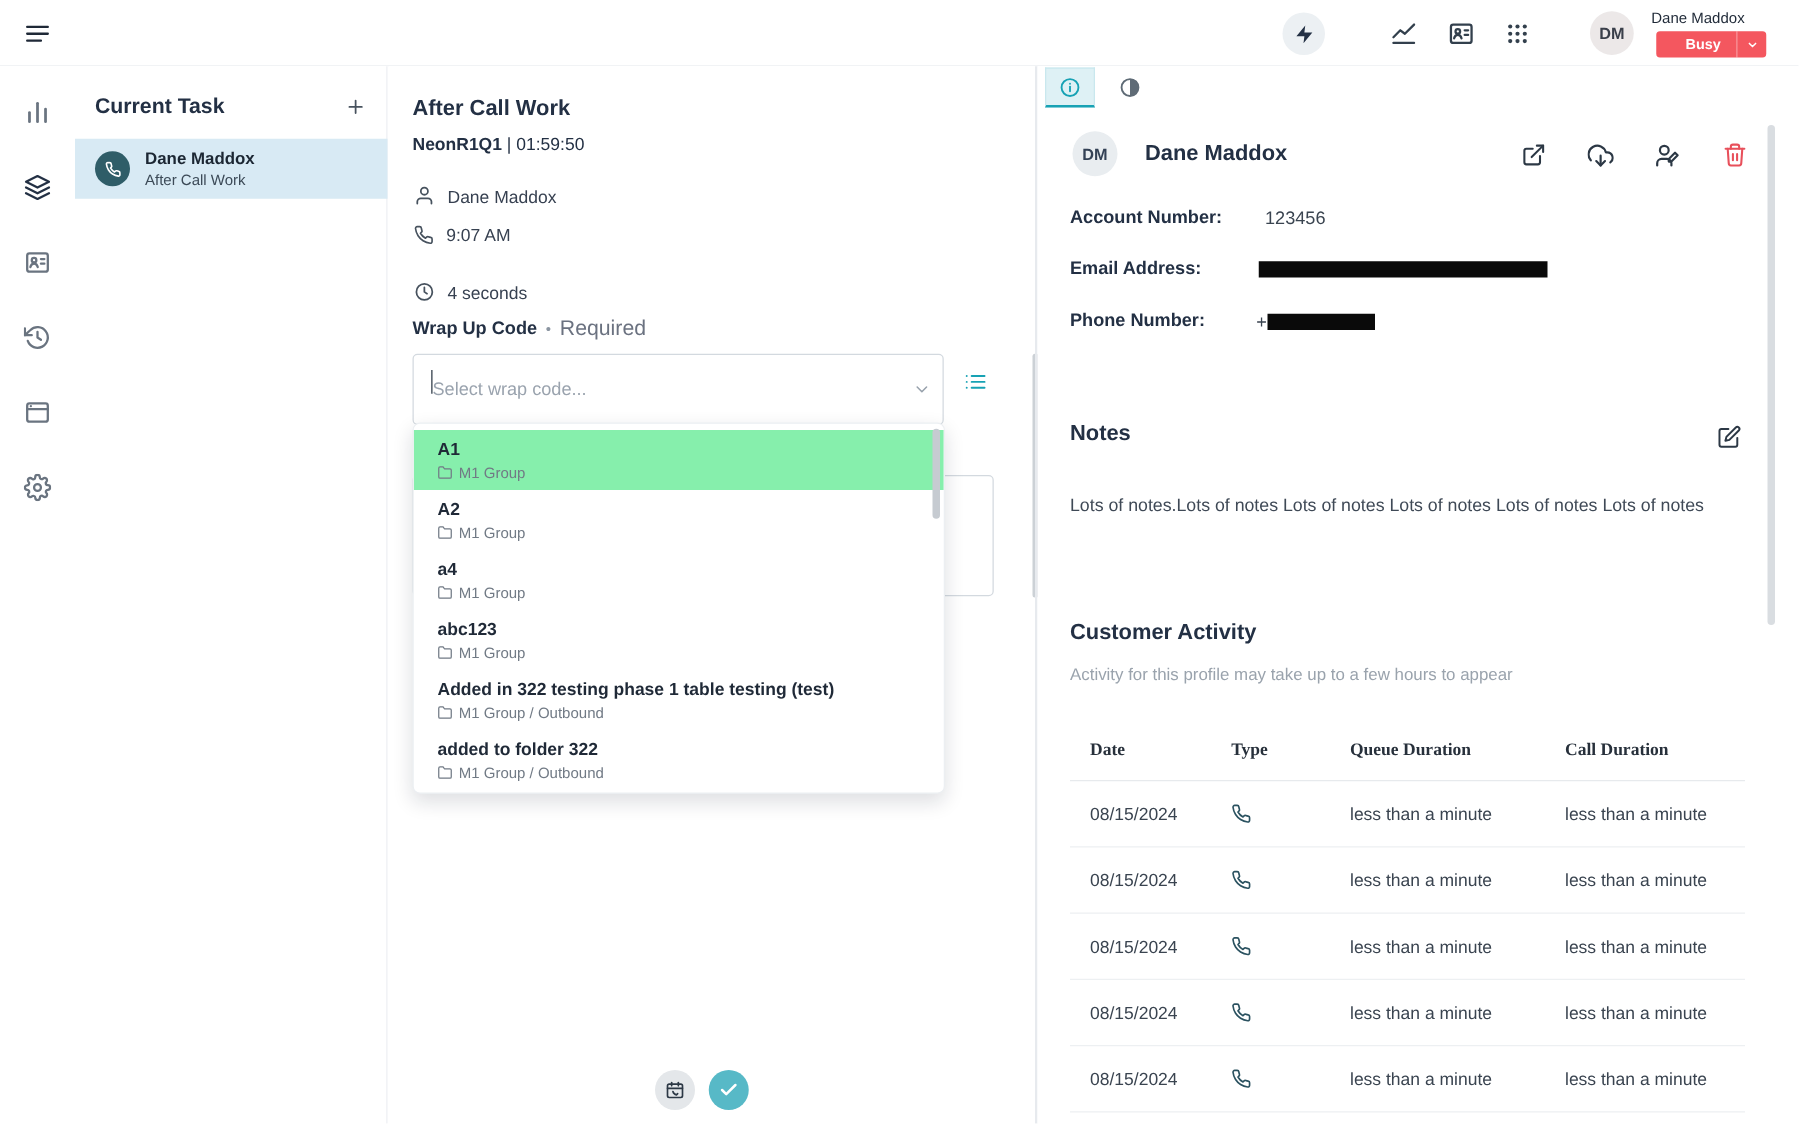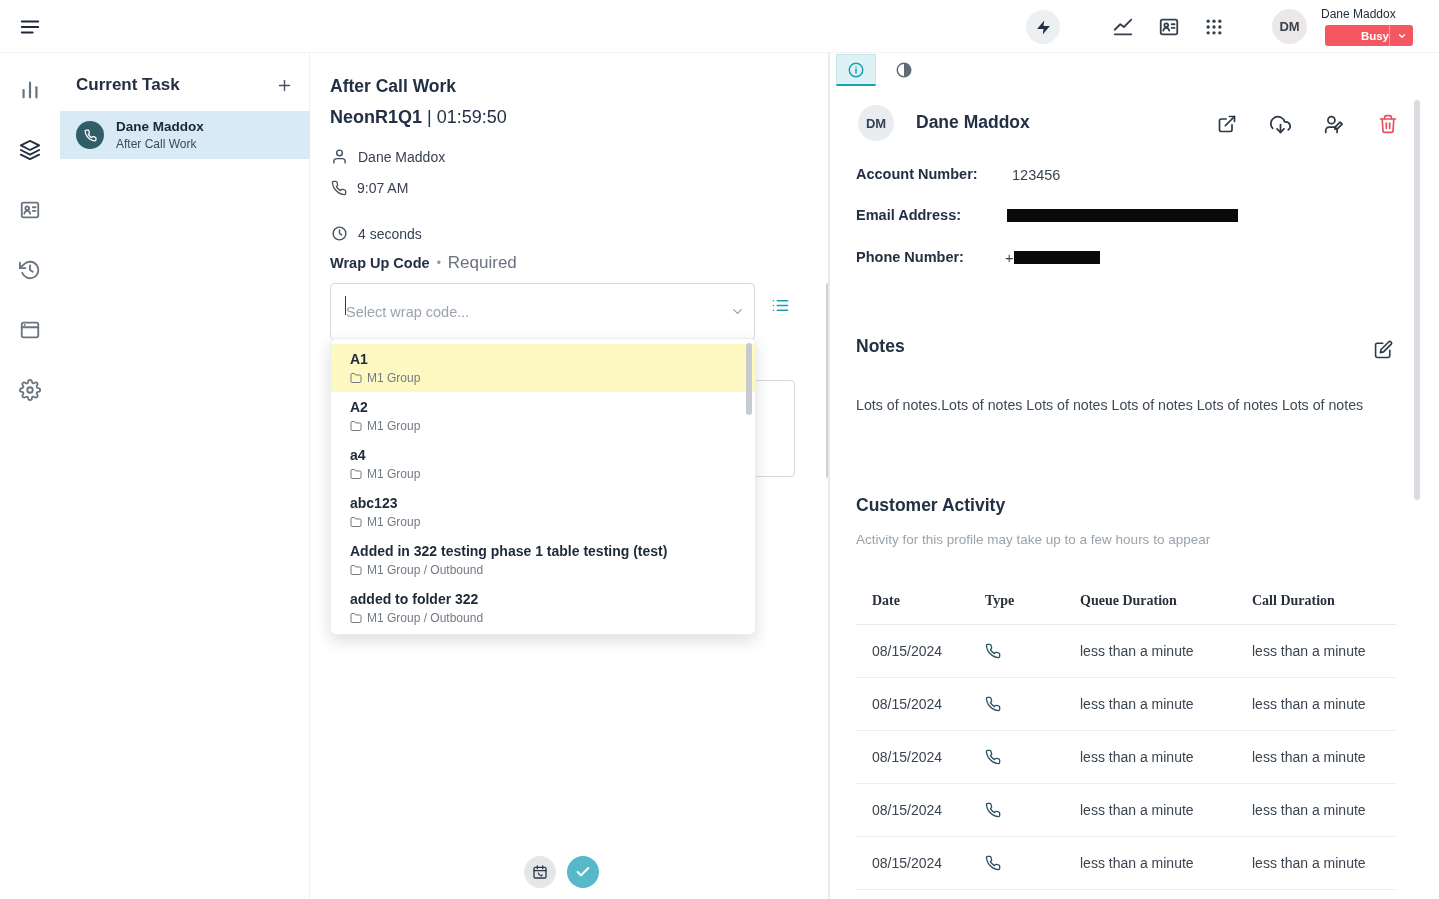--- a/index.html
+++ b/index.html
@@ -21,59 +21,59 @@
 
   
   .topbar{position:absolute;left:0;top:0;width:1439px;height:53px;background:#fff;border-bottom:1px solid #f1f3f5;}
   .hamburger{position:absolute;left:16px;top:13px;width:28px;height:28px;display:flex;align-items:center;justify-content:center;color:#1f2937;}
   .circle-btn{position:absolute;left:1026px;top:10px;width:34px;height:34px;border-radius:50%;background:#ecf0f3;display:flex;align-items:center;justify-content:center;color:#233044;}
   .tb-icon{position:absolute;top:15px;width:24px;height:24px;display:flex;align-items:center;justify-content:center;color:#33404d;}
   .tb-chart{left:1111px;} .tb-contacts{left:1157px;} .tb-dialpad{left:1202px;}
   .topbar-avatar{position:absolute;left:1272px;top:9px;width:35px;height:35px;border-radius:50%;background:#ece8e8;display:flex;align-items:center;justify-content:center;font-size:13px;font-weight:700;color:#3a3f4a;cursor:pointer;}
   .topbar-username{position:absolute;left:1321px;top:7px;font-size:12px;color:#1f2937;}
   .status-btn{position:absolute;left:1325px;top:25px;height:21px;width:88px;border-radius:3px;background:var(--status_busy);display:flex;align-items:center;color:#fff;}
-  .status-label{flex:1;font-size:11.5px;font-weight:700;padding-left:11px;text-align:right;}
+  .status-label{flex:1;font-size:11.5px;font-weight:700;padding-left:11px;text-align:center;}
   .status-caret{width:24px;height:100%;display:flex;align-items:center;justify-content:center;border-left:1px solid rgba(255,255,255,.38);}
 
   
   .rail{position:absolute;left:0;top:53px;width:60px;height:846px;background:#fff;}
   .rail-btn{position:absolute;left:10px;width:40px;height:40px;display:flex;align-items:center;justify-content:center;color:#6a7480;}
   .rail-btn.active{color:#233044;}
 
   
   .task-panel{position:absolute;left:60px;top:53px;width:250px;height:846px;background:#fff;border-right:1px solid #eef0f3;}
   .task-panel-title{position:absolute;left:16px;top:22px;font-size:17px;font-weight:700;color:var(--heading);}
   .add-task-btn{position:absolute;left:208px;top:16px;width:32px;height:32px;display:flex;align-items:center;justify-content:center;color:#47525e;}
   .task-item{position:absolute;left:0;top:58px;width:250px;height:48px;background:var(--task_selected_bg);cursor:pointer;}
   .task-avatar{position:absolute;left:16px;top:10px;width:28px;height:28px;border-radius:50%;background:var(--avatar_dark);display:flex;align-items:center;justify-content:center;color:#fff;}
   .task-item-name{position:absolute;left:56px;top:8px;font-size:13.5px;font-weight:700;color:#1c2733;}
   .task-item-sub{position:absolute;left:56px;top:26px;font-size:12px;color:#3c4a57;}
 
   
   .mid{position:absolute;left:311px;top:53px;width:517px;height:846px;background:#fff;}
   .mid-title{position:absolute;left:19px;top:23px;font-size:17.5px;font-weight:700;color:var(--heading);}
-  .mid-session{position:absolute;left:19px;top:54px;font-size:18px;color:var(--heading);}
+  .mid-session{position:absolute;left:19px;top:54px;font-size:14px;color:var(--heading);}
   .mid-session .sess{font-weight:700;}
   .meta-row{position:absolute;left:20px;display:flex;align-items:center;gap:10px;color:#374151;font-size:14px;}
   .meta-row .mi{color:#47525e;}
   .m1{top:95px;} .m2{top:127px;} .m3{top:172px;}
   .wrap-label-row{position:absolute;left:19px;top:200px;display:flex;align-items:center;gap:7px;}
   .wrap-label{font-size:14.5px;font-weight:700;color:var(--heading);}
   .wrap-bullet{font-size:12px;color:#8b95a1;}
   .wrap-required{font-size:17px;color:#6b7280;}
   .wrap-select{position:absolute;left:19px;top:230px;width:425px;height:57px;border:1px solid #d3d9df;border-radius:4px;background:#fff;display:flex;align-items:center;}
   .wrap-input{flex:1;border:none;outline:none;font-size:14.5px;color:#374151;padding:0 0 0 15px;background:transparent;font-family:inherit;}
   .wrap-input::placeholder{color:#9aa3ae;}
   .caret-bar{position:absolute;left:14px;top:12px;width:1px;height:19px;background:#2c3845;}
   .wrap-chevron{width:34px;height:100%;display:flex;align-items:center;justify-content:center;color:#97a1ac;cursor:pointer;}
   .list-btn{position:absolute;left:452px;top:236px;width:34px;height:32px;display:flex;align-items:center;justify-content:center;color:var(--accent);}
   .hidden-notes-box{position:absolute;left:19px;top:327px;width:465px;height:97px;border:1px solid #d3d9df;border-radius:4px;background:#fff;z-index:1;}
   .wrap-dropdown{position:absolute;left:19px;top:285px;width:426px;height:297px;background:#fff;border:1px solid #eceff2;border-radius:6px;box-shadow:0 6px 16px rgba(16,24,40,.14);z-index:5;padding-top:5px;overflow:hidden;}
   .wrap-option{padding:6px 19px 7px;cursor:pointer;}
-  .wrap-option.highlighted{background:#fef9c3;}
+  .wrap-option.highlighted{background:#86efac;}
   .wrap-option-label{font-size:14px;font-weight:600;color:#1f2937;line-height:19px;}
   .wrap-option-group{display:flex;align-items:center;gap:5px;margin-top:2px;color:#717a85;font-size:12px;line-height:14px;}
   .dd-scrollbar{position:absolute;right:3px;top:4px;width:6px;height:72px;border-radius:3px;background:#c6cbd1;}
   .mid-actions{position:absolute;left:0;top:803px;width:517px;height:40px;}
   .round-btn{position:absolute;top:0;width:32px;height:32px;border-radius:50%;display:flex;align-items:center;justify-content:center;}
   .round-btn.gray{left:213px;background:#e4e7ea;color:#2c3845;}
   .round-btn.teal{left:256px;background:var(--check_button);color:#fff;}
   .mid-scroll-thumb{position:absolute;left:826px;top:283px;width:5px;height:195px;border-radius:2px;background:#ccd1d6;}
 
   

